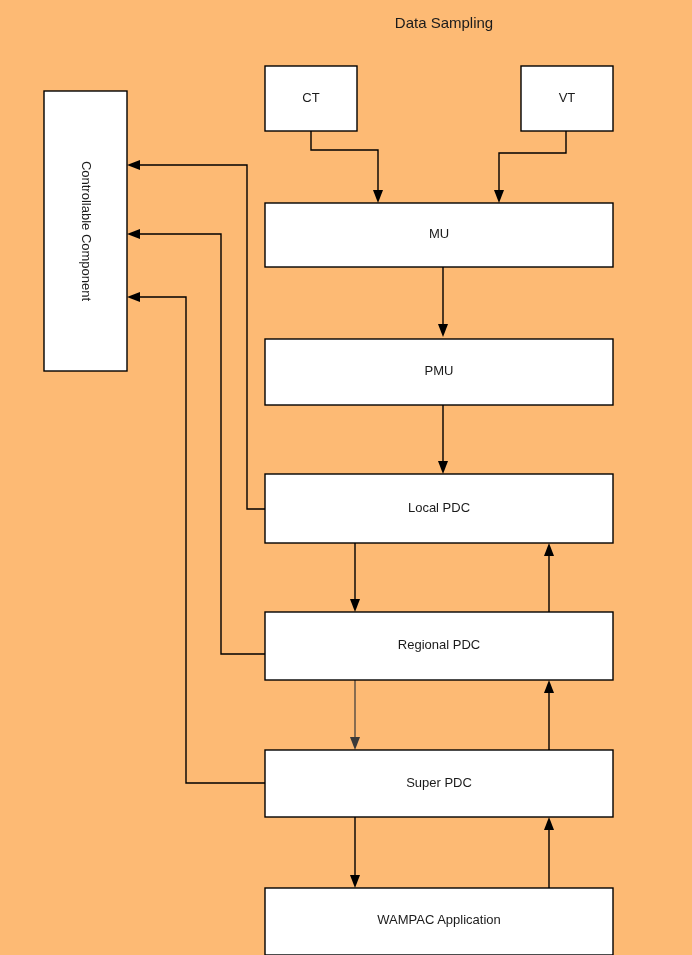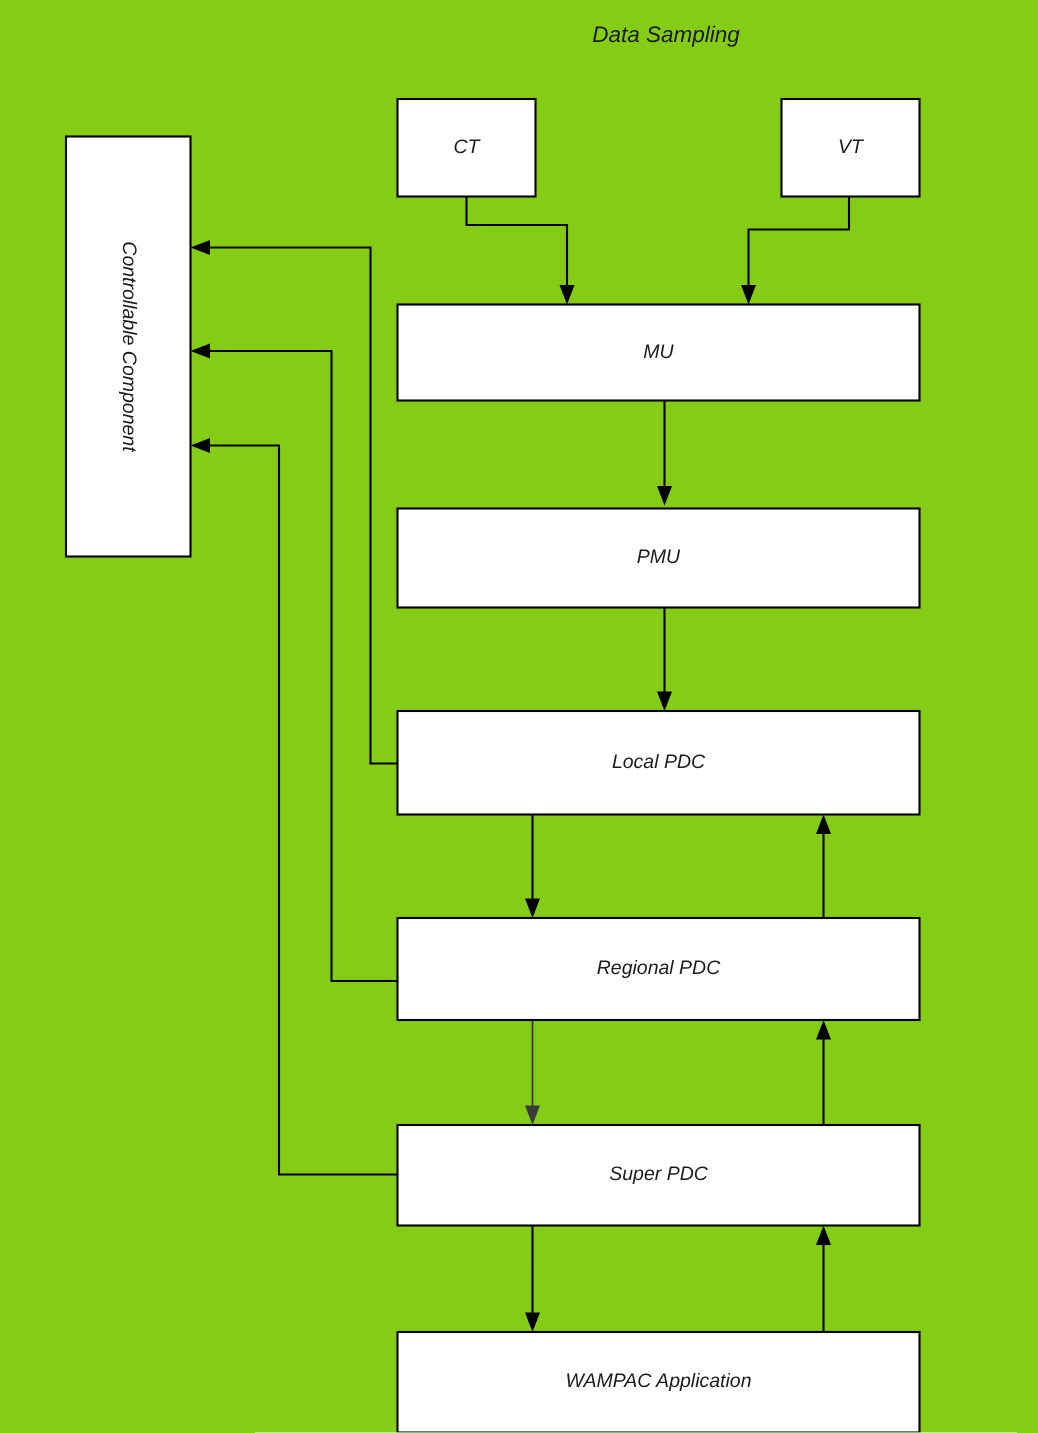--- a/index.html
+++ b/index.html
@@ -8,23 +8,22 @@
     padding: 0;
     background: #ffffff;
   }
   body {
     font-family: "Liberation Sans", sans-serif;
   }
   #diagram-root {
     position: relative;
     width: 692px;
     height: 955px;
-    background: #84cc16;
+    background: #fdba74;
     overflow: hidden;
-    font-style: italic;
   }
   svg#diagram-canvas {
     position: absolute;
     top: 0;
     left: 0;
     width: 692px;
     height: 955px;
     display: block;
   }
   .node-rect {

